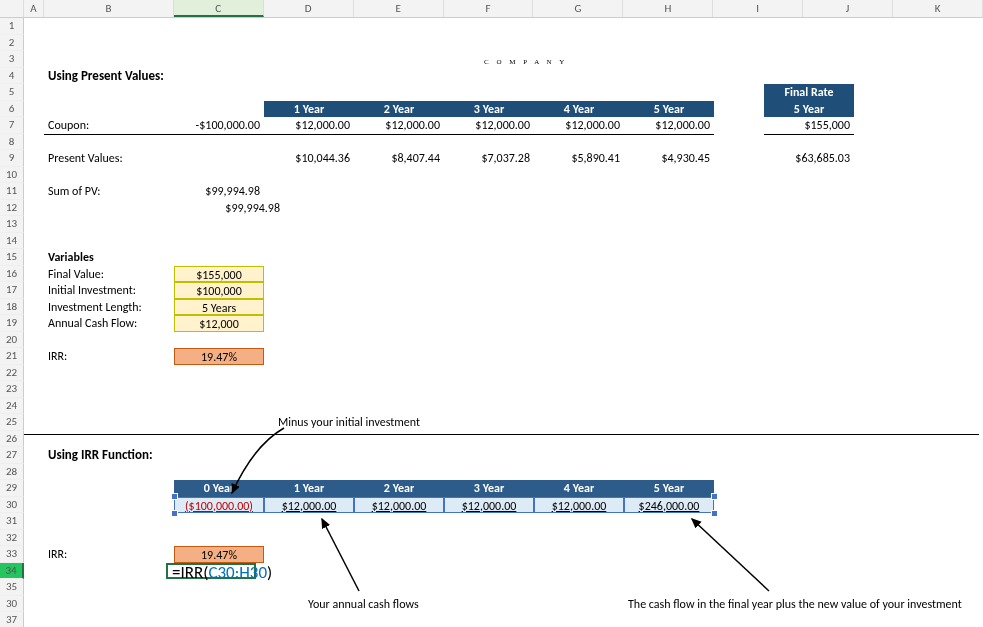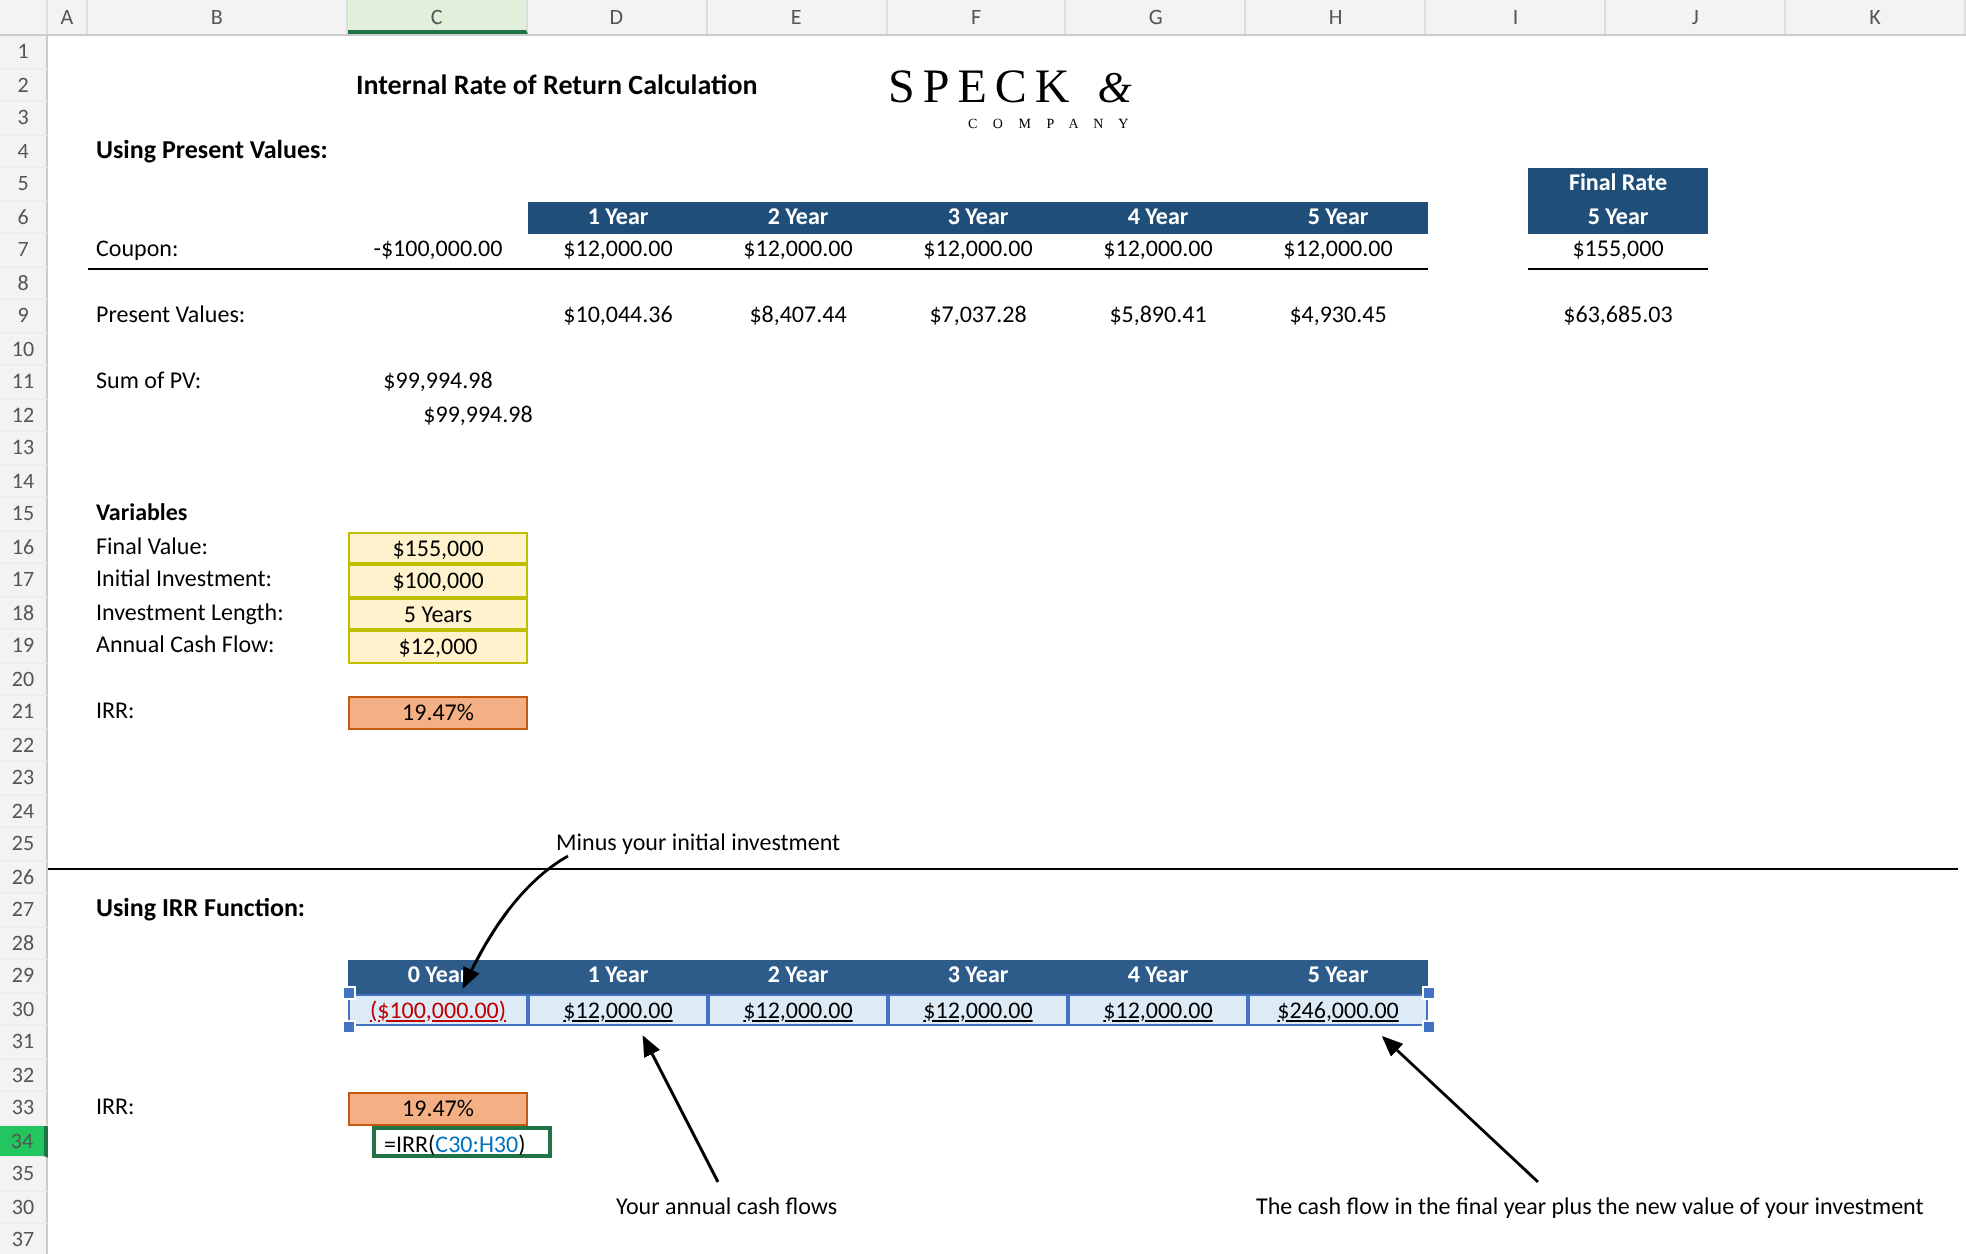--- a/index.html
+++ b/index.html
@@ -55,21 +55,21 @@
 }
 .cell {
   position: absolute;
   line-height: 16.5px;
   padding: 0 4px;
   white-space: nowrap;
   overflow: visible;
 }
 .bold { font-weight: bold; }
 .center { text-align: center; }
-.right { text-align: center; }
+.right { text-align: right; }
 .hdr-blue {
   background: #1f4e79;
   color: #fff;
   font-weight: bold;
   text-align: center;
 }
 .hdr-blue2 {
   background: #2e5c8a;
   color: #fff;
   font-weight: bold;
@@ -180,26 +180,21 @@
       <div class="row-header">32</div>
       <div class="row-header">33</div>
       <div class="row-header" style="background: #22c55e; border-right: 2px solid rgb(33, 115, 70);">34</div>
       <div class="row-header">35</div>
       <div class="row-header">30</div>
       <div class="row-header">37</div>
     </div>
 
   <div class="sheet">
 
-    <div class="cell bold" style="top:16.5px;left:150px;font-size:14px">Internal Rate of Return Calculation</div>
-
-    <div class="logo" style="top:13px;left:420px">
-      <span>SPECK</span>
-      <span style="font-style:italic;font-size:22px">&amp;</span>
-    </div>
+
     <div class="logo-sub" style="top:40px;left:460px">C O M P A N Y</div>
 
     <div class="cell bold" style="top:49.5px;left:20px;font-size:13px">Using Present Values:</div>
 
     <div class="cell hdr-blue" style="top:66px;left:740px;width:90px">Final Rate</div>
     <div class="cell hdr-blue" style="top:82.5px;left:150px;width:90px"></div>
     <div class="cell hdr-blue" style="top:82.5px;left:240px;width:90px">1 Year</div>
     <div class="cell hdr-blue" style="top:82.5px;left:330px;width:90px">2 Year</div>
     <div class="cell hdr-blue" style="top:82.5px;left:420px;width:90px">3 Year</div>
     <div class="cell hdr-blue" style="top:82.5px;left:510px;width:90px">4 Year</div>
@@ -260,21 +255,21 @@
     <div class="cell center blue-outline lightblue" style="top:478.5px;left:510px;width:90px;height:16.5px">$12,000.00</div>
     <div class="cell center blue-outline lightblue" style="top:478.5px;left:600px;width:90px;height:16.5px">$246,000.00</div>
     <div class="sel-handle" style="top:475px;left:147px"></div>
     <div class="sel-handle" style="top:475px;left:687px"></div>
     <div class="sel-handle" style="top:492px;left:147px"></div>
     <div class="sel-handle" style="top:492px;left:687px"></div>
 
     <div class="cell" style="top:528px;left:20px">IRR:</div>
     <div class="cell orange" style="top:528px;left:150px;width:90px;height:16.5px">19.47%</div>
 
-    <div class="cell formula-cell" style="top:544.5px;left:162px;width:90px;height:16.5px;font-size:12px">
+    <div class="cell formula-cell" style="top:544.5px;left:142px;width:90px;height:16.5px;font-size:17px">
       <span class="formula-seg-fn">=IRR(</span><span class="formula-seg-ref">C30:H30</span><span class="formula-seg-fn">)</span>
     </div>
 
     <div class="cell" style="top:577.5px;left:280px">Your annual cash flows</div>
     <div class="cell" style="top:577.5px;left:600px">The cash flow in the final year plus the new value of your investment</div>
 
     <svg class="arrow" style="top:407px;left:190px" width="80" height="75">
       <defs>
           <marker id="ah1" markerWidth="8" markerHeight="8" refX="6" refY="3" orient="auto">
             <path d="M0,0 L7,3 L0,6 Z" fill="#000"></path>

